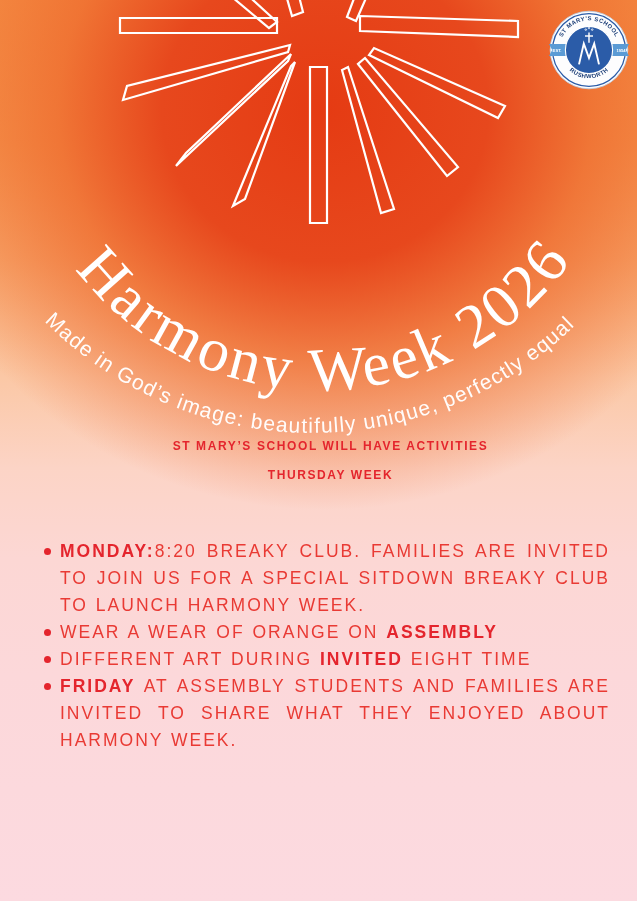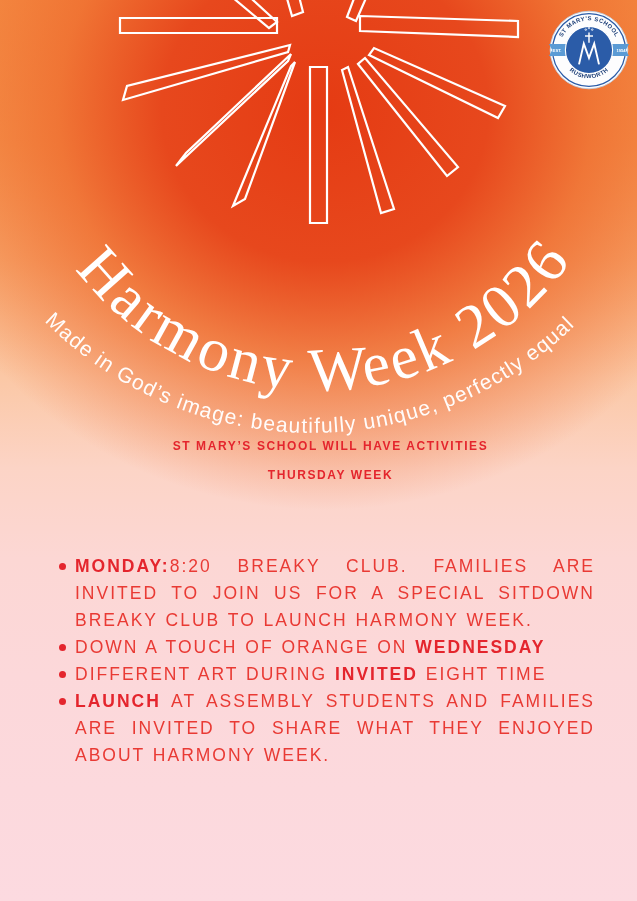--- a/index.html
+++ b/index.html
@@ -31,21 +31,21 @@
   .heading {
     position:absolute; top:432px; left:12px; width:637px; z-index:2;
     text-align:center; color:#e4252d;
     font-weight:700; font-size:12px; line-height:29px; letter-spacing:1.6px;
   }
   .activities {
     position:absolute; top:538px; left:44px; width:566px; z-index:2;
     color:#e93a34; font-size:17.5px; line-height:27px;
     letter-spacing:2px; word-spacing:1px; font-weight:400;
   }
-  .activities ul { list-style:none; margin:15px; padding:0 0 0 16px; }
+  .activities ul { list-style:none; margin:0; padding:0 0 0 16px; }
   .activities li { position:relative; text-align:justify; }
   .activities li::before {
     content:""; position:absolute; left:-16px; top:10px;
     width:7px; height:7px; border-radius:50%; background:#e4252d;
   }
   .activities .bold { font-weight:700; color:#e4252d; }
 </style>
 </head>
 <body>
 
@@ -111,19 +111,19 @@
   </svg>
 
   <div class="heading">
     <div>ST MARY’S SCHOOL WILL HAVE ACTIVITIES</div>
     <div>THURSDAY WEEK</div>
   </div>
 
   <div class="activities">
     <ul>
         <li><span class="bold">MONDAY:</span><span>8:20 BREAKY CLUB. FAMILIES ARE INVITED TO JOIN US FOR A SPECIAL SITDOWN BREAKY CLUB TO LAUNCH HARMONY WEEK.</span></li>
-        <li><span>DOWN A TOUCH OF ORANGE ON </span><span class="bold">WEDNESDAY</span></li>
+        <li><span>WEAR A WEAR OF ORANGE ON </span><span class="bold">ASSEMBLY</span></li>
         <li><span>DIFFERENT ART DURING </span><span class="bold">INVITED</span><span> EIGHT TIME</span></li>
-        <li><span class="bold">LAUNCH</span><span> AT ASSEMBLY STUDENTS AND FAMILIES ARE INVITED TO SHARE WHAT THEY ENJOYED ABOUT HARMONY WEEK.</span></li>
+        <li><span class="bold">FRIDAY</span><span> AT ASSEMBLY STUDENTS AND FAMILIES ARE INVITED TO SHARE WHAT THEY ENJOYED ABOUT HARMONY WEEK.</span></li>
       </ul>
   </div>
 
 </div>
 
 </body></html>

